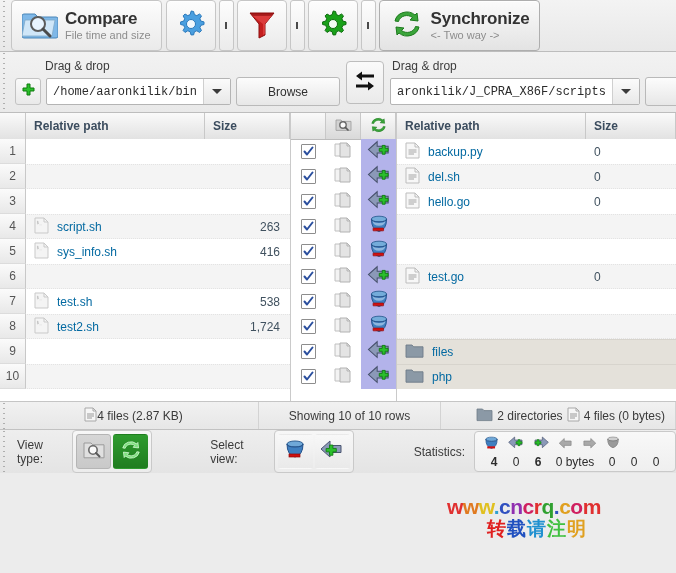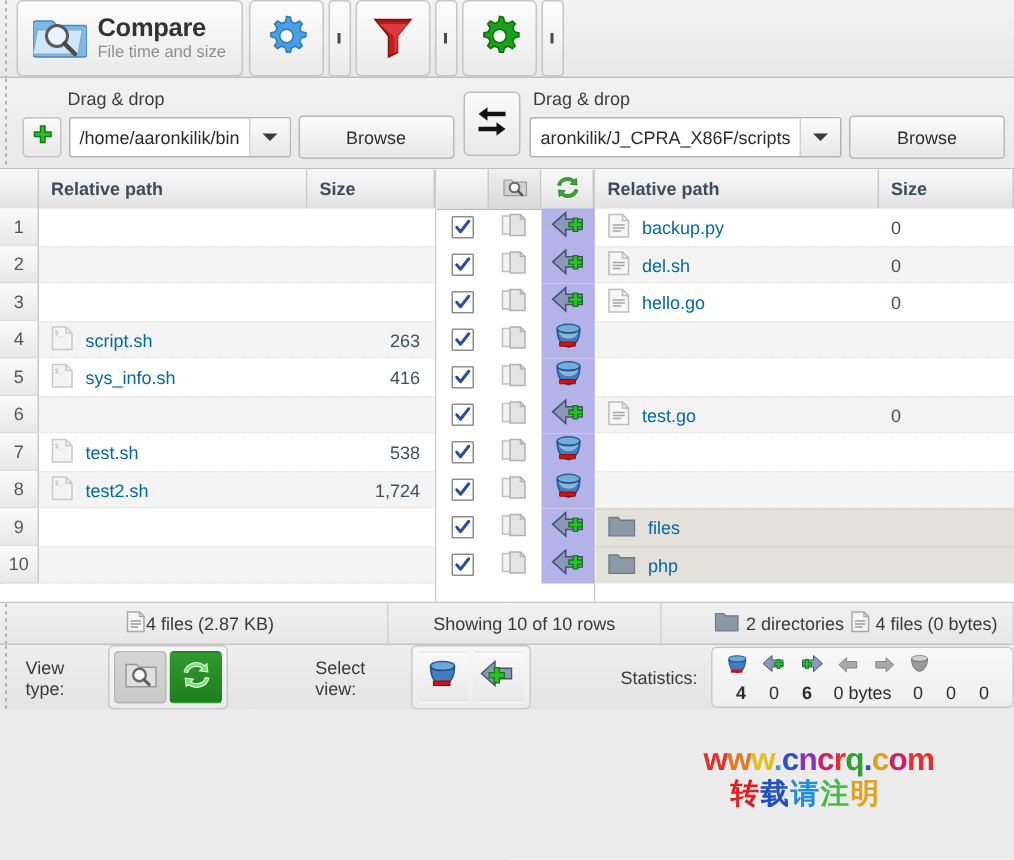--- a/index.html
+++ b/index.html
@@ -50,21 +50,21 @@
   .pathside{flex:1;display:flex;flex-direction:column;padding:5px 6px 6px 6px;box-sizing:border-box;}
   .dd-label{font-size:12px;color:#3c3c3c;margin:2px 0 4px 30px;}
   .dd-label.r{margin-left:2px;}
   .pathrow{display:flex;align-items:center;gap:5px;}
   .greenplus{
     width:24px;height:25px;border:1px solid #c3c3c3;border-radius:3px;
     background:linear-gradient(to bottom,#fafafa,#e9e9e9);
     display:flex;align-items:center;justify-content:center;
   }
   .combo{
-    display:flex;align-items:stretch;height:25px;border:1px solid #b4b4b4;border-radius:2px;background:#fff;flex:1;min-width:0;
+    display:flex;align-items:stretch;height:25px;border:1px solid #b4b4b4;border-radius:2px;background:#fff;flex:1;min-width:0;font-family:Liberation Mono, monospace;
   }
   .combo .txt{
     flex:1;min-width:0;display:flex;align-items:center;padding:0 6px;font-size:12px;color:#2b2b2b;
     white-space:nowrap;overflow:hidden;
   }
   .combo .arrow{
     width:26px;border-left:1px solid #cfcfcf;
     background:linear-gradient(to bottom,#fbfbfb,#e8e8e8);
     display:flex;align-items:center;justify-content:center;
   }
@@ -154,21 +154,21 @@
   .statsbox{
     border:1px solid #c9c9c9;border-radius:4px;background:linear-gradient(to bottom,#f8f8f8,#efefef);
     padding:2px 8px 2px 8px;display:flex;flex-direction:column;gap:0;
   }
   .statsicons{display:flex;align-items:center;gap:7px;height:21px;}
   .statsnums{display:flex;align-items:center;gap:0;font-size:12px;color:#2c2c2c;}
   .statsnums span{display:inline-block;text-align:center;}
 
   
   .wm{position:absolute;pointer-events:none;font-weight:bold;white-space:nowrap;}
-  .wm1{left:469px;top:495px;font-size:21px;letter-spacing:-.5px;}
+  .wm1{left:447px;top:495px;font-size:21px;letter-spacing:-.5px;}
   .wm2{left:487px;top:516px;font-size:19px;letter-spacing:1px;}
   .wm span{display:inline;}
 </style>
 </head>
 <body>
 
 <div class="app">
 
   <div class="toolbar">
     <div class="grip"></div>
@@ -218,20 +218,32 @@
         <svg width="30" height="30" viewBox="0 0 30 30">
           <path d="M15 2 l2.6 .5 .8 3.1 2.4 1 2.8-1.6 1.9 1.9 -1.6 2.8 1 2.4 3.1 .8 0 2.6 -3.1 .8 -1 2.4 1.6 2.8 -1.9 1.9 -2.8-1.6 -2.4 1 -.8 3.1 -2.6 0 -.8-3.1 -2.4-1 -2.8 1.6 -1.9-1.9 1.6-2.8 -1-2.4 -3.1-.8 0-2.6 3.1-.8 1-2.4 -1.6-2.8 1.9-1.9 2.8 1.6 2.4-1 .8-3.1z" fill="#19a119" stroke="#0f6c0f" stroke-width="1"></path>
           <circle cx="15" cy="15" r="4.5" fill="#f2fdf2" stroke="#0f6c0f" stroke-width="1"></circle>
         </svg>
       </span>
     </div>
     <div class="tarrow">
         <i></i>
       </div>
 
+    <div class="tbtn big sync">
+      <span>
+        <svg width="34" height="32" viewBox="0 0 34 32">
+          <path d="M5 13 a12 11 0 0 1 20-6 l2-2 1 8 -8-1 2.5-2.5 a8.5 7.5 0 0 0 -14 4z" fill="#3aa53a" stroke="#1d7a1d" stroke-width="1"></path>
+          <path d="M29 19 a12 11 0 0 1 -20 6 l-2 2 -1-8 8 1 -2.5 2.5 a8.5 7.5 0 0 0 14-4z" fill="#3aa53a" stroke="#1d7a1d" stroke-width="1"></path>
+        </svg>
+      </span>
+      <span class="lbl">
+        <span class="l1">Synchronize</span>
+        <span class="l2">&lt;- Two way -&gt;</span>
+      </span>
+    </div>
   </div>
 
   <div class="pathbar">
     <div class="grip"></div>
 
     <div class="pathside">
       <div class="dd-label">Drag &amp; drop</div>
       <div class="pathrow">
         <div class="greenplus">
           <span>

